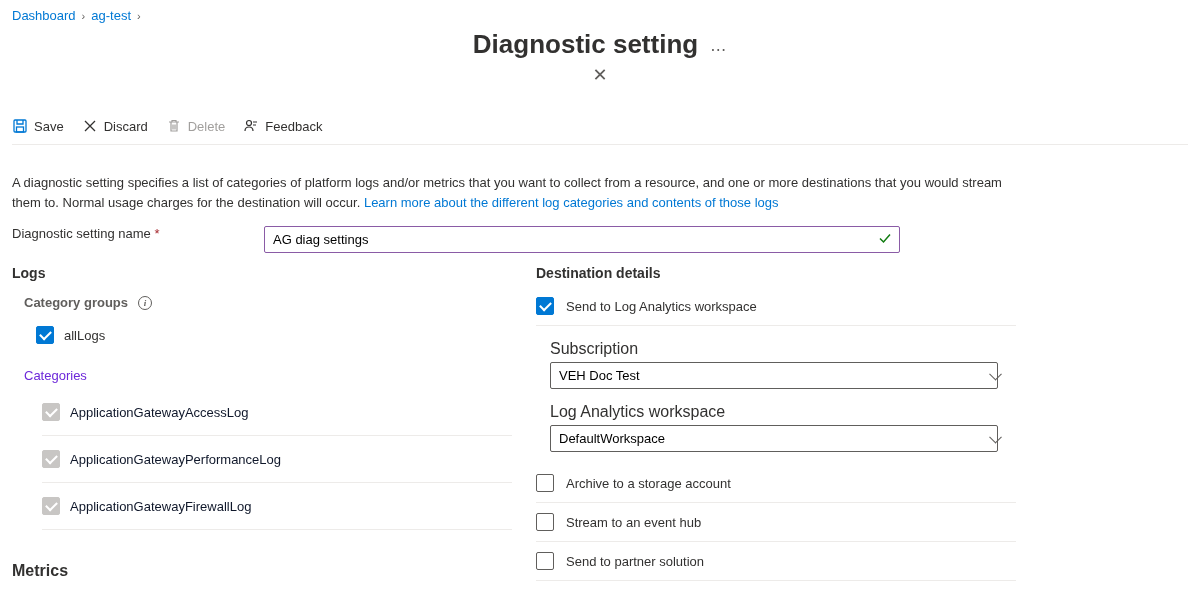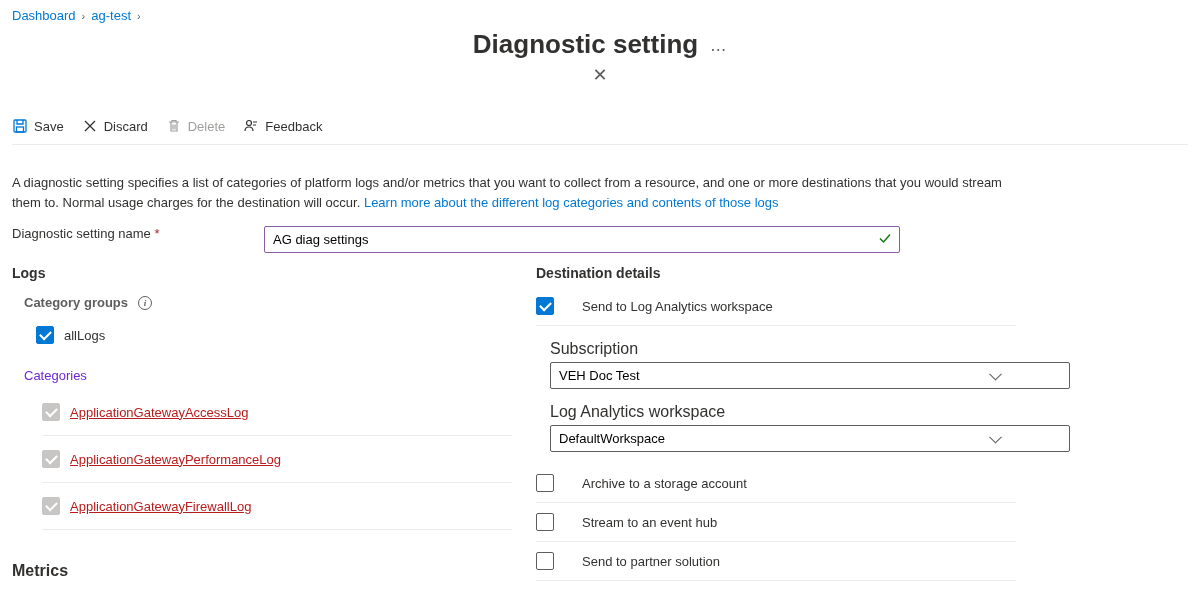--- a/index.html
+++ b/index.html
@@ -214,22 +214,21 @@
       width: 5px;
       height: 9px;
       border: solid white;
       border-width: 0 2px 2px 0;
       transform: rotate(45deg) translate(-1px, -1px);
     }
     .checkbox-label {
       font-size: 13px;
     }
     .checkbox-label.disabled {
-      color: #b91c1c;
-      text-decoration: underline;
+      color: #0f172a;
     }
     .cat-section-label {
       font-size: 13px;
       color: #6d28d9;
       margin: 18px 0 6px 12px;
     }
     .category-item {
       display: flex;
       align-items: center;
       gap: 10px;
@@ -241,36 +240,36 @@
       border-bottom: none;
     }
     .metrics-header {
       font-size: 16px;
       font-weight: 600;
       margin: 32px 0 10px 0;
     }
     .dest-checkbox-row {
       display: flex;
       align-items: center;
-      gap: 28px;
+      gap: 12px;
       padding: 10px 0;
       border-bottom: 1px solid #edebe9;
     }
     .dest-checkbox-row:first-of-type {
       padding-top: 2px;
     }
     .dest-field {
       margin: 14px 0 4px 14px;
     }
     .dest-field-label {
       font-size: 16px;
       margin-bottom: 4px;
     }
     .select {
-      width: 520px;
+      width: 448px;
       padding: 5px 28px 5px 8px;
       border: 1px solid #605e5c;
       font-size: 13px;
       font-family: inherit;
       background: #fff;
       appearance: none;
       cursor: pointer;
       border-radius: 2px;
       position: relative;
     }

